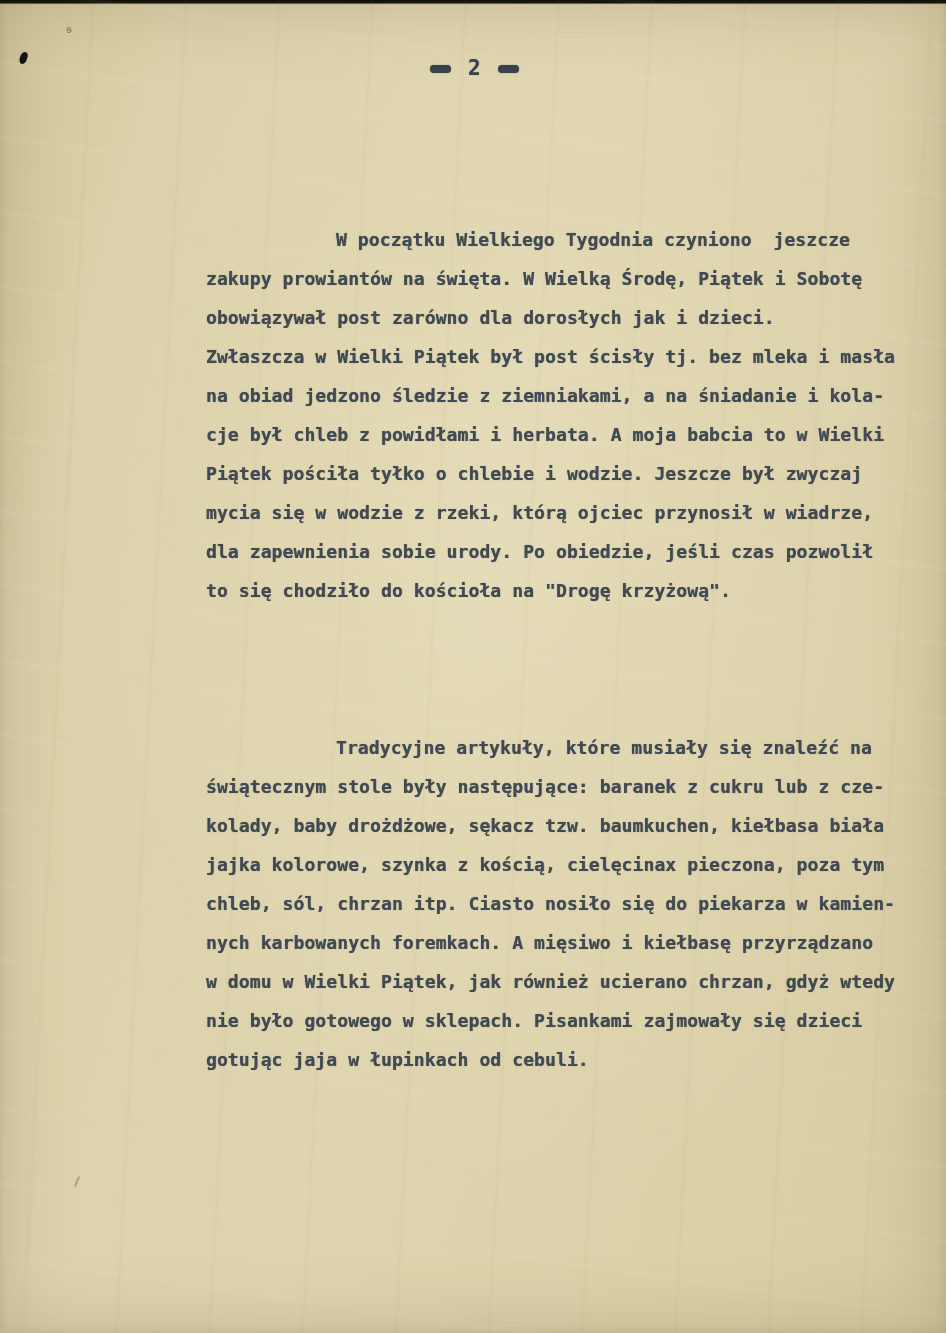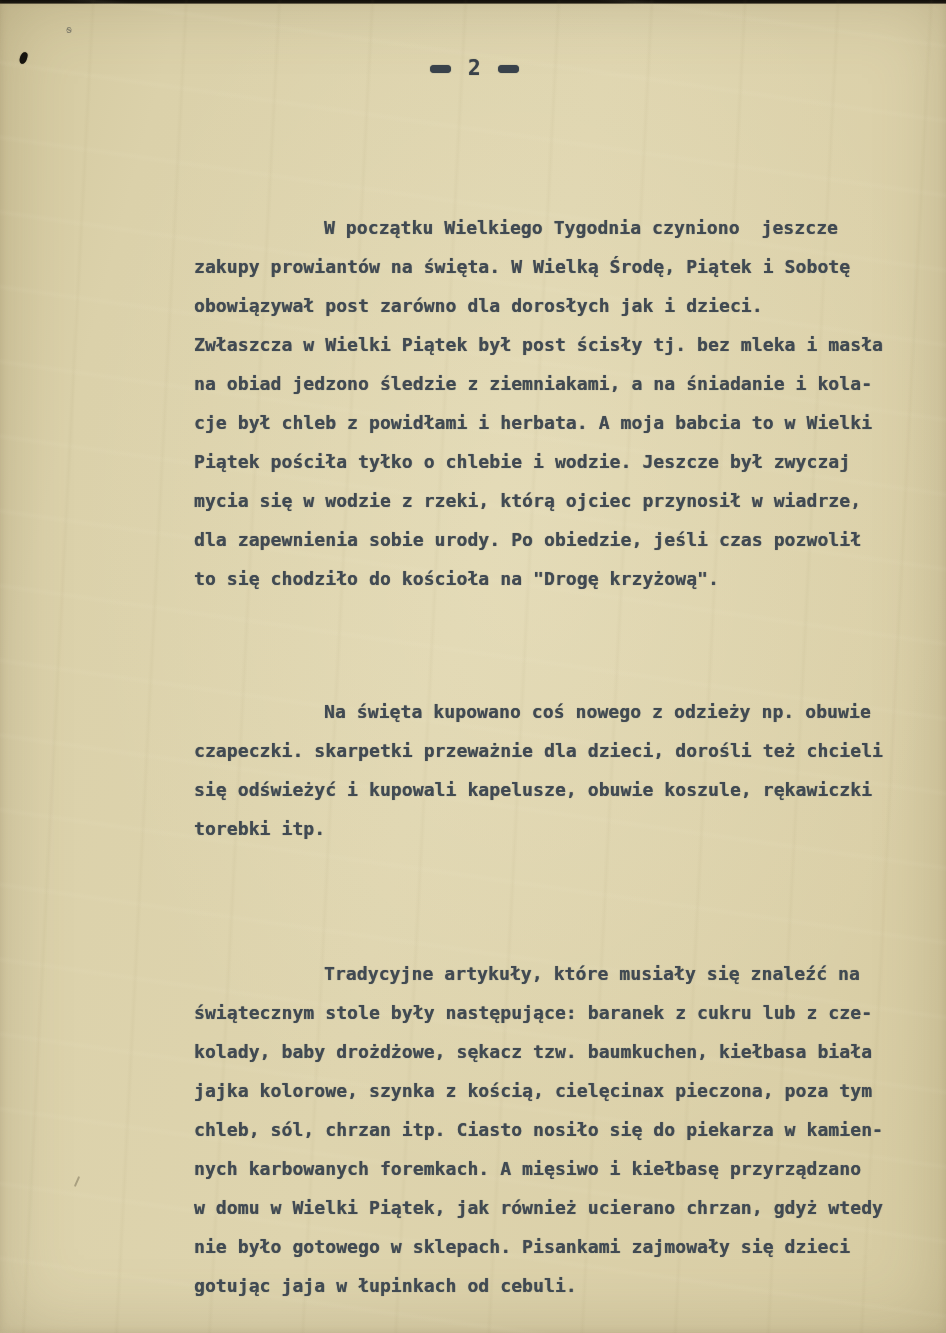--- a/index.html
+++ b/index.html
@@ -64,21 +64,21 @@
     width: 700px;
     color: #414a52;
     font-size: 18px;
     font-weight: bold;
     line-height: 39px;
     letter-spacing: 0.1px;
     white-space: pre;
     text-shadow: 0 0 1px rgba(62,71,80,0.60), 0.4px 0.4px 0.6px rgba(62,71,80,0.35);
   }
   .typed-text p {
-    margin: 4px;
+    margin: 16px;
     text-indent: 130px;
   }
   .typed-text p.para-2 { margin-top: 12px; }
   .typed-text p.para-3 { margin-top: 14px; }
   .typed-text p.para-4 { margin-top: 24px; }
   
   .ink-blot {
     position: absolute;
     top: 52px;
     left: 20px;
@@ -133,24 +133,20 @@
     <p class="para-1">W początku Wielkiego Tygodnia czyniono  jeszcze
 zakupy prowiantów na święta. W Wielką Środę, Piątek i Sobotę
 obowiązywał post zarówno dla dorosłych jak i dzieci.
 Zwłaszcza w Wielki Piątek był post ścisły tj. bez mleka i masła
 na obiad jedzono śledzie z ziemniakami, a na śniadanie i kola-
 cje był chleb z powidłami i herbata. A moja babcia to w Wielki
 Piątek pościła tyłko o chlebie i wodzie. Jeszcze był zwyczaj
 mycia się w wodzie z rzeki, którą ojciec przynosił w wiadrze,
 dla zapewnienia sobie urody. Po obiedzie, jeśli czas pozwolił
 to się chodziło do kościoła na "Drogę krzyżową".</p>
-    <p class="para-2">Na święta kupowano coś nowego z odzieży np. obuwie
-czapeczki. skarpetki przeważnie dla dzieci, dorośli też chcieli
-się odświeżyć i kupowali kapelusze, obuwie koszule, rękawiczki
-torebki itp.</p>
     <p class="para-4">Tradycyjne artykuły, które musiały się znaleźć na
 świątecznym stole były następujące: baranek z cukru lub z cze-
 kolady, baby drożdżowe, sękacz tzw. baumkuchen, kiełbasa biała
 jajka kolorowe, szynka z kością, cielęcinax pieczona, poza tym
 chleb, sól, chrzan itp. Ciasto nosiło się do piekarza w kamien-
 nych karbowanych foremkach. A mięsiwo i kiełbasę przyrządzano
 w domu w Wielki Piątek, jak również ucierano chrzan, gdyż wtedy
 nie było gotowego w sklepach. Pisankami zajmowały się dzieci
 gotując jaja w łupinkach od cebuli.</p>
   </div>

